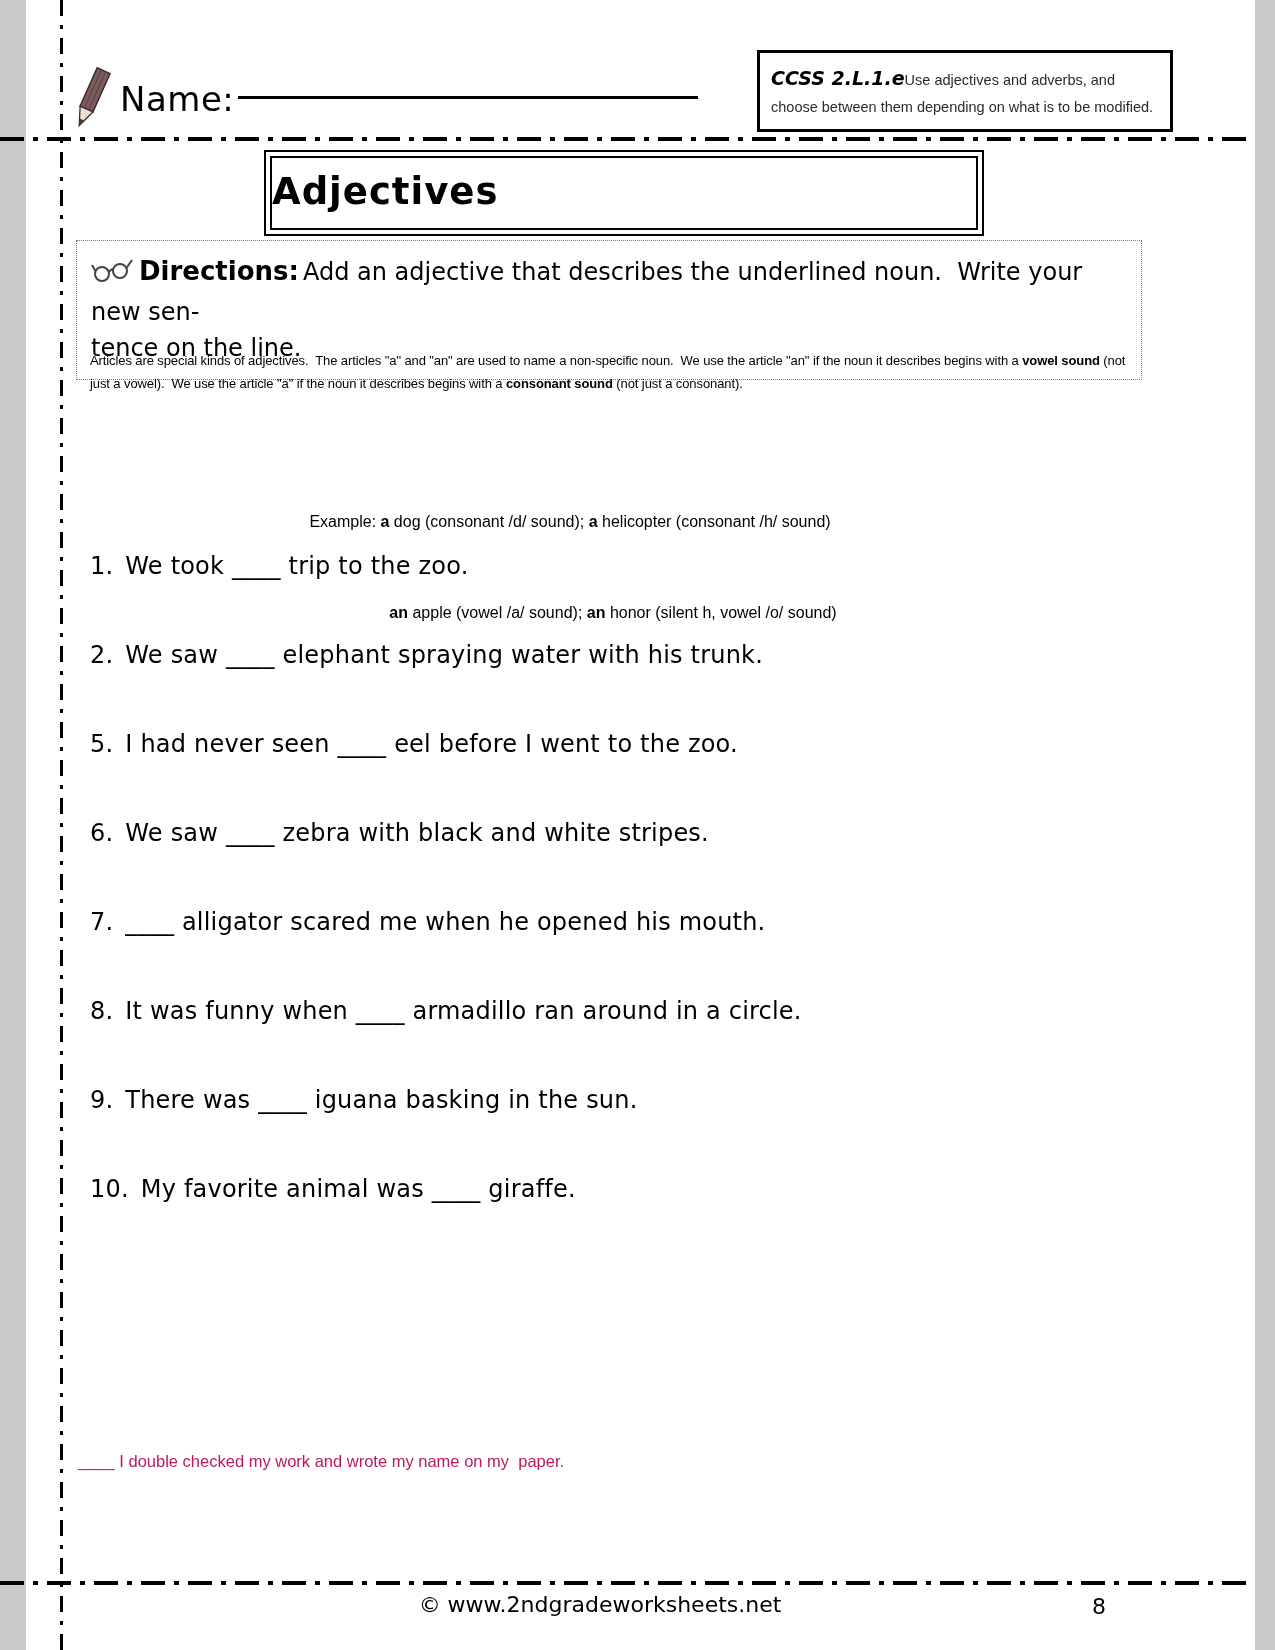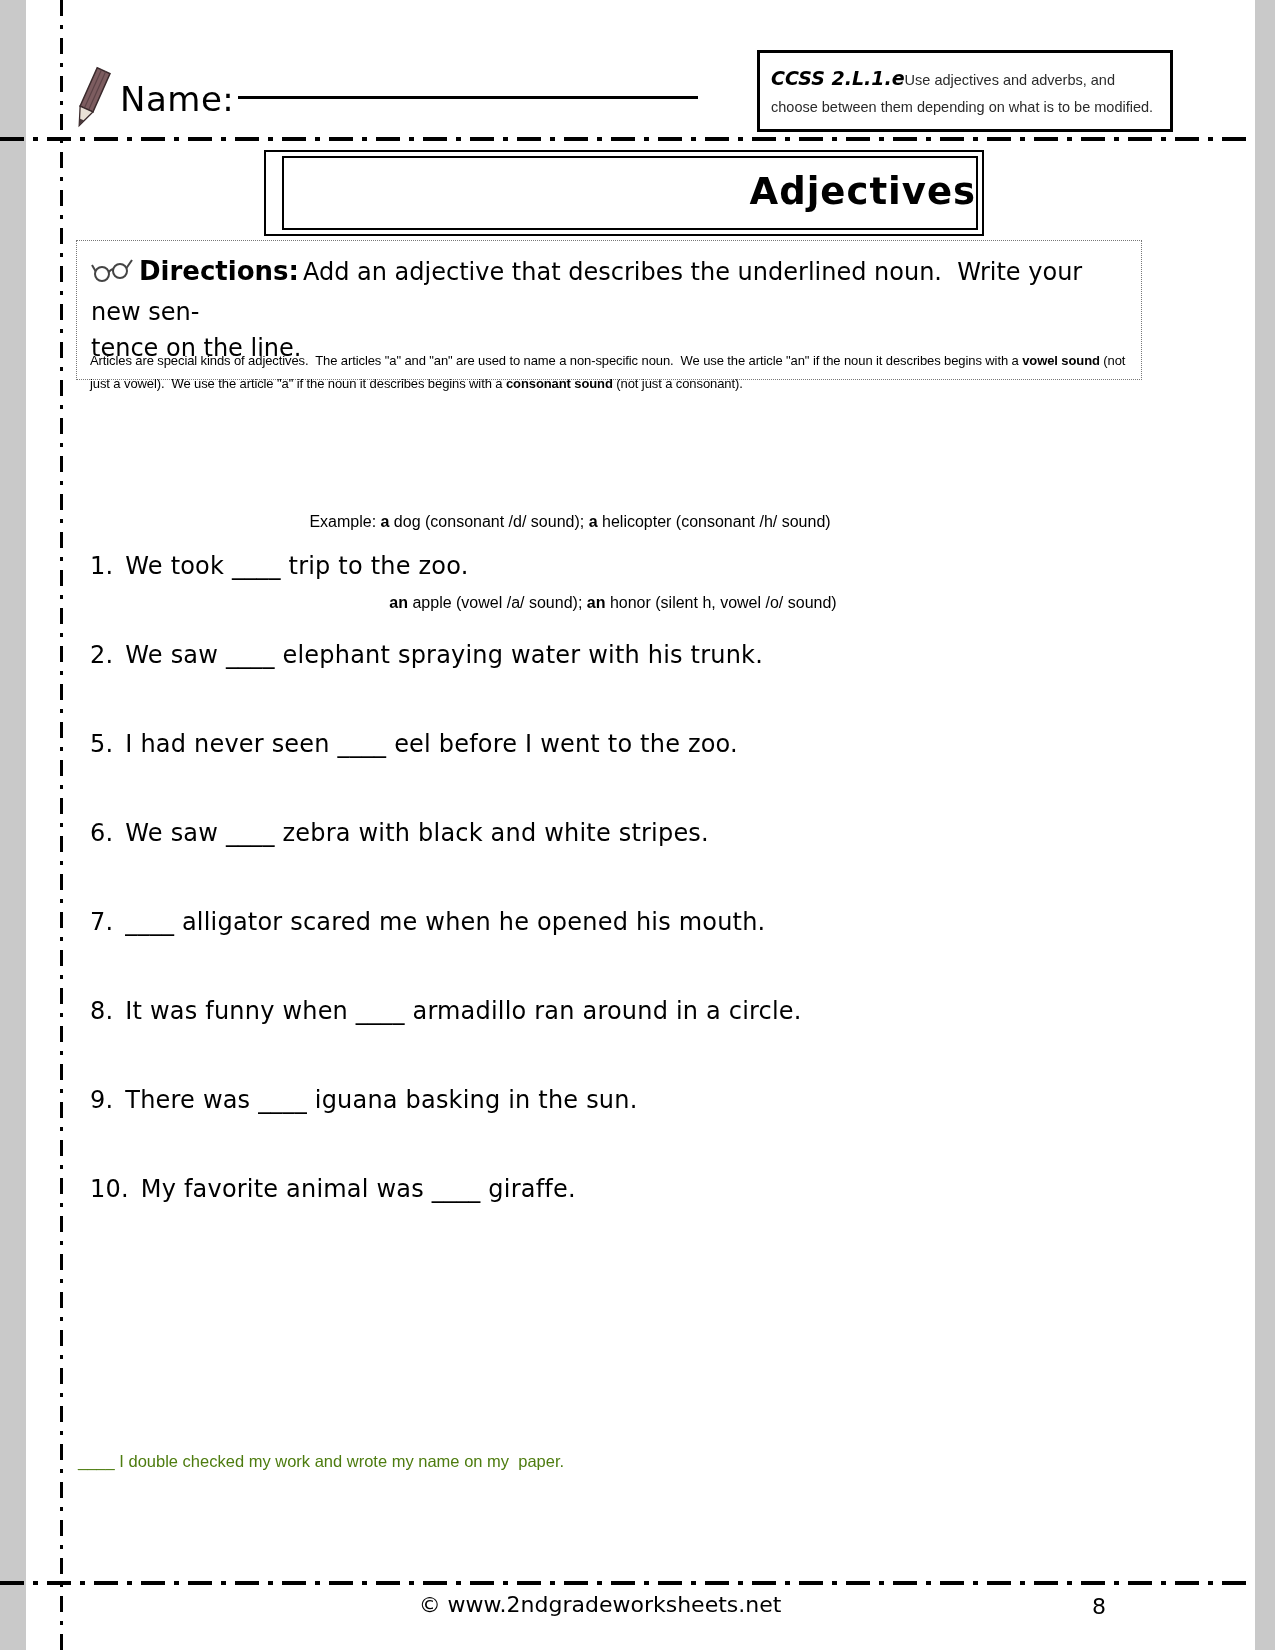--- a/index.html
+++ b/index.html
@@ -27,21 +27,21 @@
   .name-line{display:inline-block;width:460px;border-bottom:3px solid #000;height:1px;margin:0 0 4px 4px;}
 
   .ccss-box{
     position:absolute;left:757px;top:50px;width:388px;border:3px solid #000;
     padding:9px 11px 8px;font-family:"Liberation Sans",sans-serif;
     font-size:14.5px;line-height:1.75;color:#2b2b2b;
   }
   .ccss-code{font-family:"DejaVu Sans",sans-serif;font-style:italic;font-weight:bold;font-size:19px;color:#000;}
 
   .title-box{position:absolute;left:264px;top:150px;width:708px;border:2px solid #000;padding:4px;}
-  .title-box-inner{border:2px solid #000;text-align:right;padding:12px 0 15px;margin-left:12px;}
+  .title-box-inner{border:2px solid #000;text-align:left;padding:12px 0 15px;}
   .worksheet-title{font-size:37px;font-weight:bold;letter-spacing:1px;}
 
   .directions-box{
     position:absolute;left:76px;top:240px;width:1036px;border:1.5px dotted #777;
     padding:11px 14px 13px;font-size:24px;line-height:1.5;
   }
   .directions-box .dline{white-space:pre-wrap;}
   .directions-label{font-weight:bold;font-size:26px;margin:0 4px 0 6px;}
   .glasses{vertical-align:-4px;}
 
@@ -49,30 +49,30 @@
     position:absolute;left:90px;top:350px;width:1058px;
     font-family:"Liberation Sans",sans-serif;font-size:13px;line-height:1.75;
     letter-spacing:-0.1px;white-space:pre-wrap;
   }
   .explanation b{font-weight:bold;}
 
   .examples{
     position:absolute;left:90px;top:458px;width:960px;
     font-family:"Liberation Sans",sans-serif;font-size:16px;line-height:1.6;white-space:pre-wrap;text-align:center;
   }
-  .examples .ex2{margin-left:86px;margin-top:4px;}
+  .examples .ex2{margin-left:86px;margin-top:14px;}
   .examples b{font-weight:bold;}
 
   .sentences{position:absolute;left:90px;top:552px;width:1080px;}
   .sentence{height:89px;font-size:24px;letter-spacing:0.2px;white-space:pre;}
   .sentence .num{display:inline-block;margin-right:12px;}
 
   .check-line{
     position:absolute;left:78px;top:1452px;font-family:"Liberation Sans",sans-serif;
-    font-size:16.5px;white-space:pre;color:#4d7c0f;
+    font-size:16.5px;white-space:pre;color:#be185d;
   }
 
   .footer-copy{position:absolute;left:60px;top:1592px;width:1080px;text-align:center;font-size:22px;}
   .page-num{position:absolute;left:1092px;top:1594px;font-size:22px;}
 </style>
 </head>
 <body>
 
 <div class="edge left"></div>
 <div class="edge right"></div>

